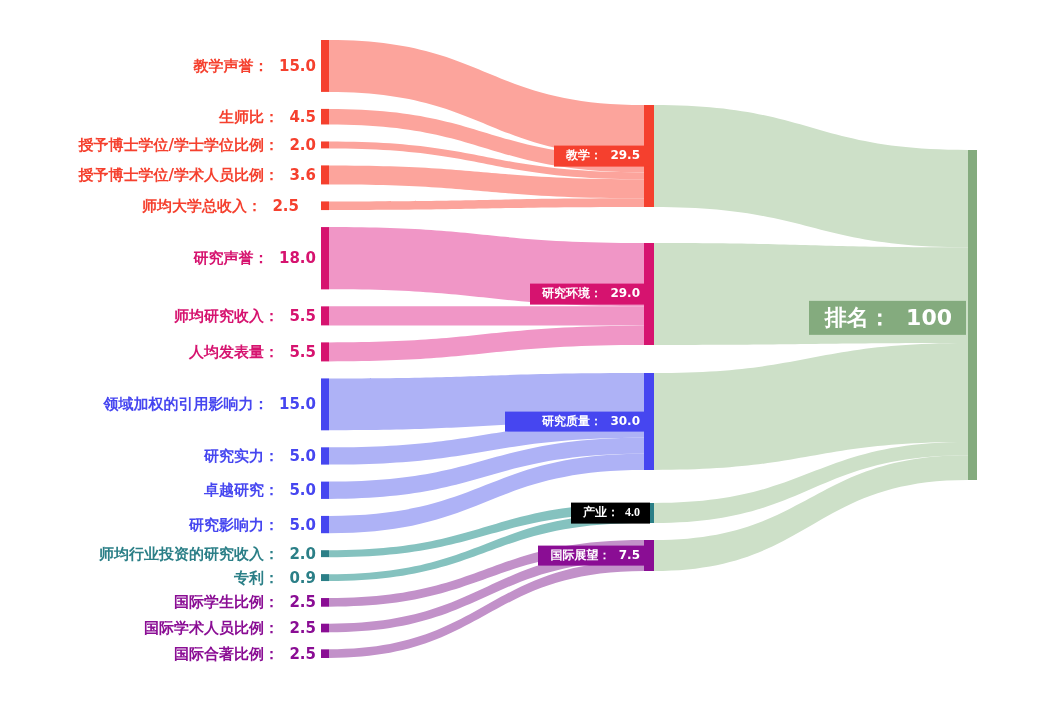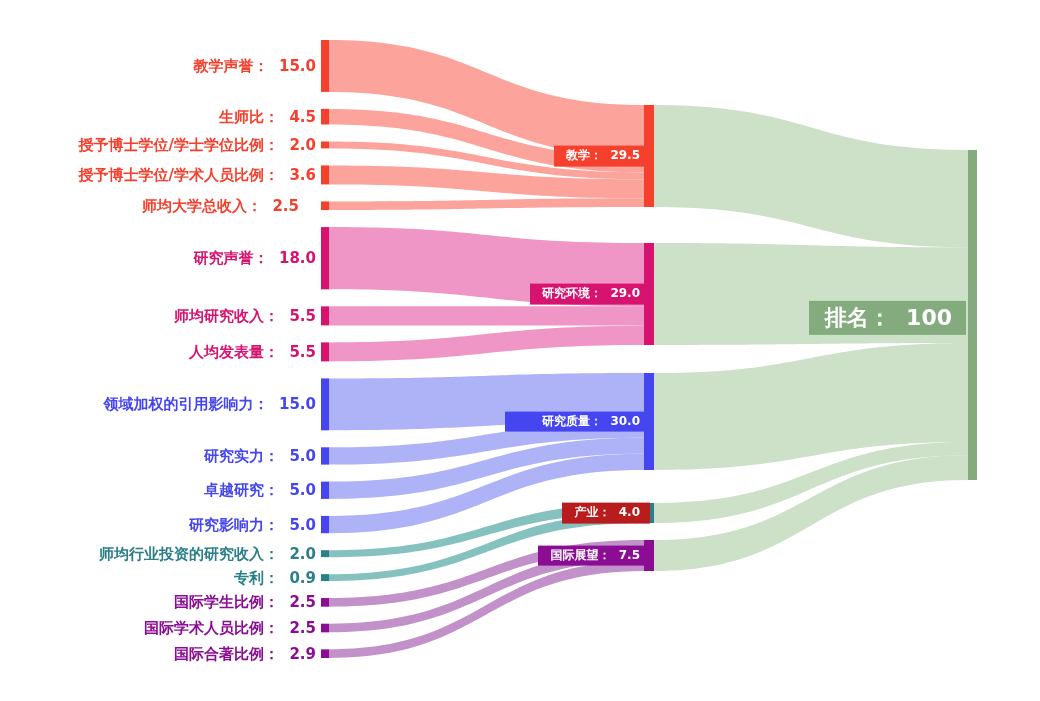--- a/index.html
+++ b/index.html
@@ -107,20 +107,20 @@
       <div class="left-label" style="top: 315.865px; right: 724px; color: rgb(214, 19, 111);">师均研究收入：  5.5</div>
       <div class="left-label" style="top: 351.895px; right: 724px; color: rgb(214, 19, 111);">人均发表量：  5.5</div>
       <div class="mid-label" style="top: 294px; right: 390px; color: rgb(255, 255, 255); background: rgb(214, 19, 111);">研究环境：  29.0</div>
       <div class="left-label" style="top: 404.36px; right: 724px; color: rgb(70, 70, 240);">领域加权的引用影响力：  15.0</div>
       <div class="left-label" style="top: 455.96px; right: 724px; color: rgb(70, 70, 240);">研究实力：  5.0</div>
       <div class="left-label" style="top: 490.26px; right: 724px; color: rgb(70, 70, 240);">卓越研究：  5.0</div>
       <div class="left-label" style="top: 524.56px; right: 724px; color: rgb(70, 70, 240);">研究影响力：  5.0</div>
       <div class="mid-label" style="top: 421.5px; right: 390px; color: rgb(255, 255, 255); background: rgb(70, 70, 240); padding-left: 37px;">研究质量：  30.0</div>
       <div class="left-label" style="top: 553.67px; right: 724px; color: rgb(43, 127, 135);">师均行业投资的研究收入：  2.0</div>
       <div class="left-label" style="top: 577.59px; right: 724px; color: rgb(43, 127, 135);">专利：  0.9</div>
-      <div class="mid-label" style="top: 513px; right: 390px; color: rgb(255, 255, 255); background: #b91c1c;">产业：  4.0</div>
+      <div class="mid-label" style="top: 513px; right: 390px; color: rgb(255, 255, 255); background: #000000; font-family: Liberation Serif, serif;">产业：  4.0</div>
       <div class="left-label" style="top: 602.375px; right: 724px; color: rgb(138, 13, 148);">国际学生比例：  2.5</div>
       <div class="left-label" style="top: 628.025px; right: 724px; color: rgb(138, 13, 148);">国际学术人员比例：  2.5</div>
-      <div class="left-label" style="top: 653.675px; right: 724px; color: rgb(138, 13, 148);">国际合著比例：  2.9</div>
+      <div class="left-label" style="top: 653.675px; right: 724px; color: rgb(138, 13, 148);">国际合著比例：  2.5</div>
       <div class="mid-label" style="top: 555.5px; right: 390px; color: rgb(255, 255, 255); background: rgb(138, 13, 148);">国际展望：  7.5</div>
       <div class="right-label" style="top: 318px; right: 74px; color: rgb(255, 255, 255); background: rgb(132, 171, 126);">排名：  100</div>
     </div>
 </div>
 
 </body></html>

